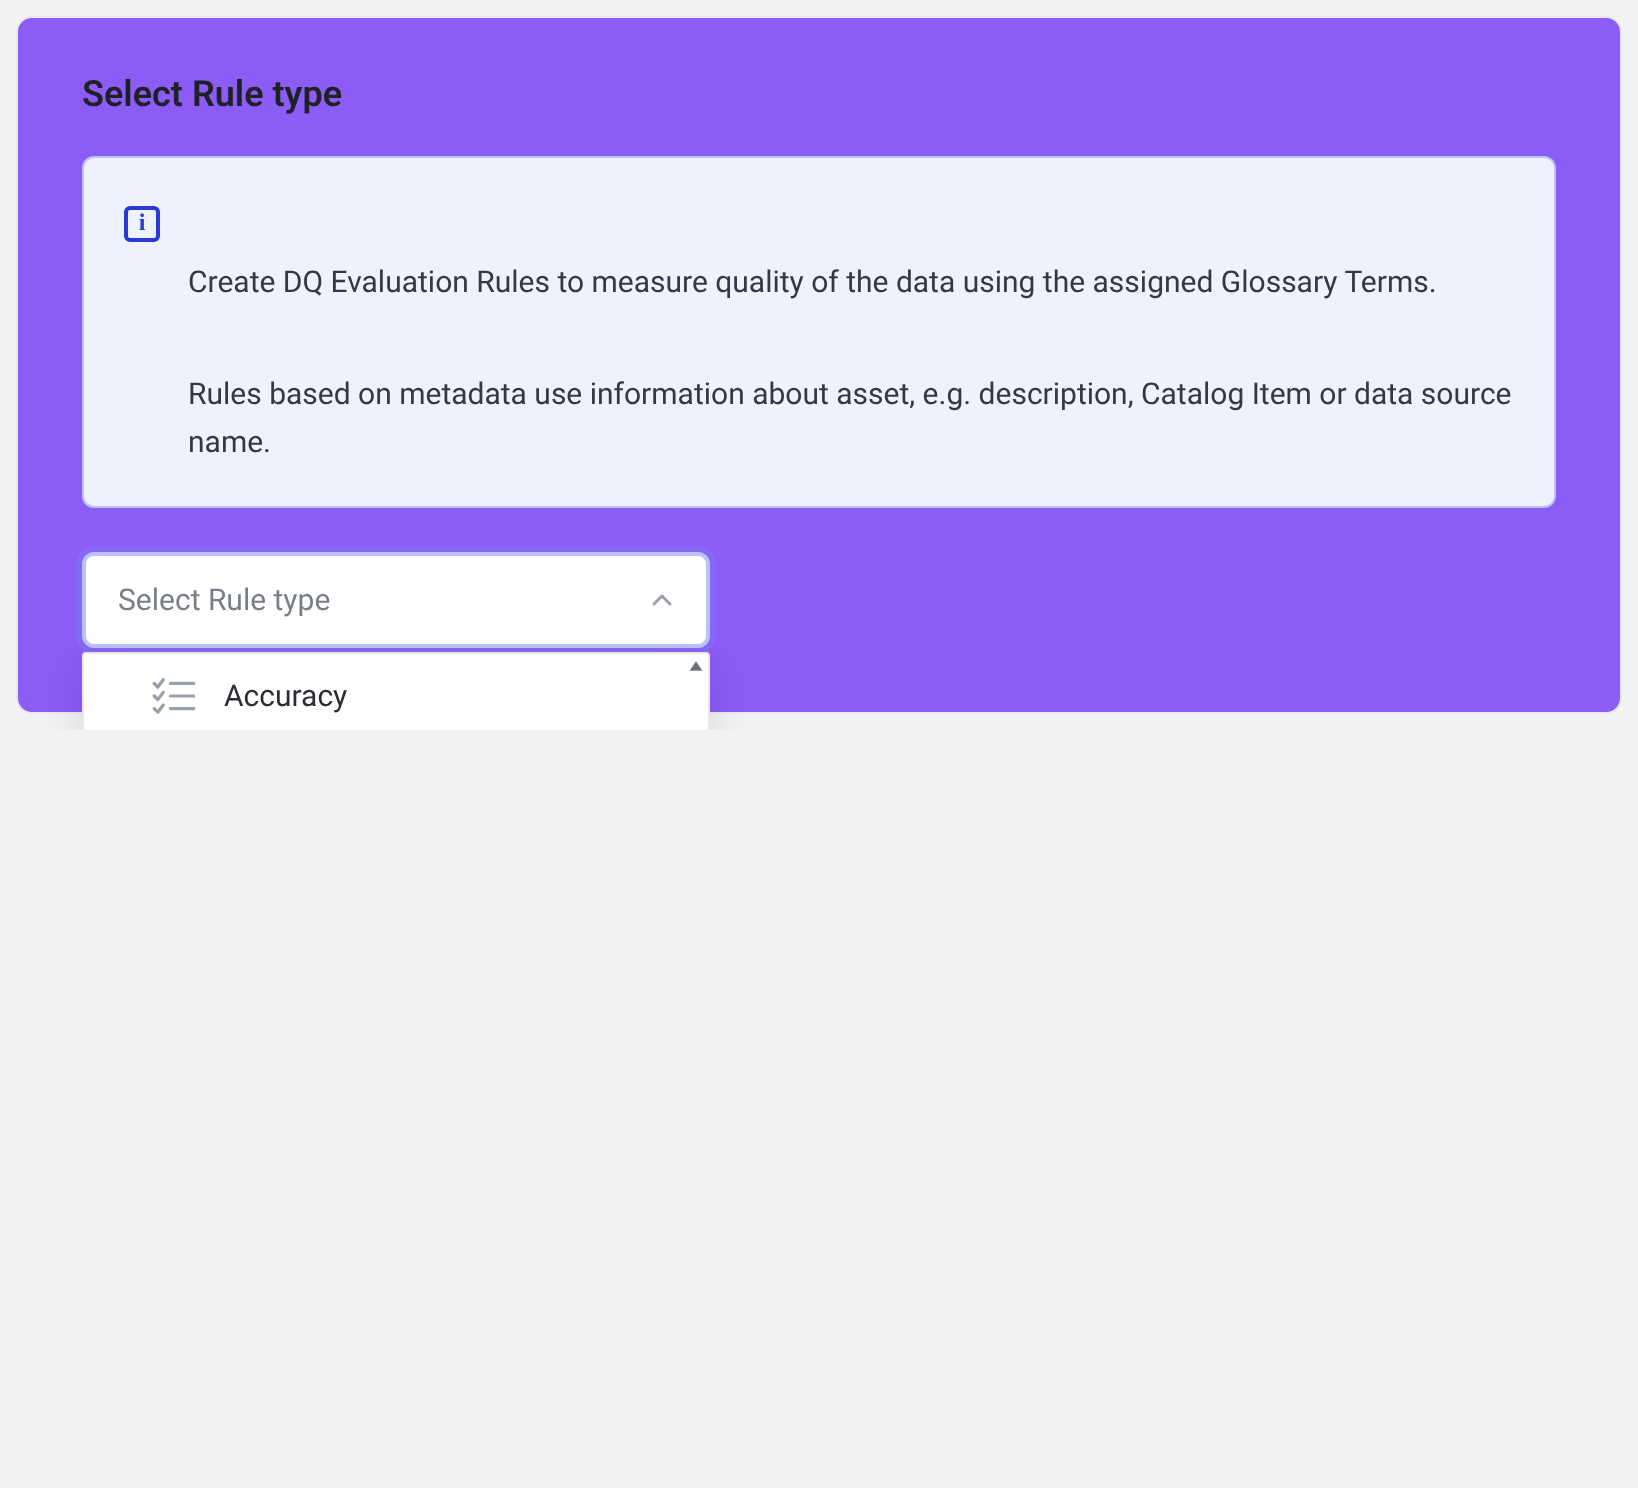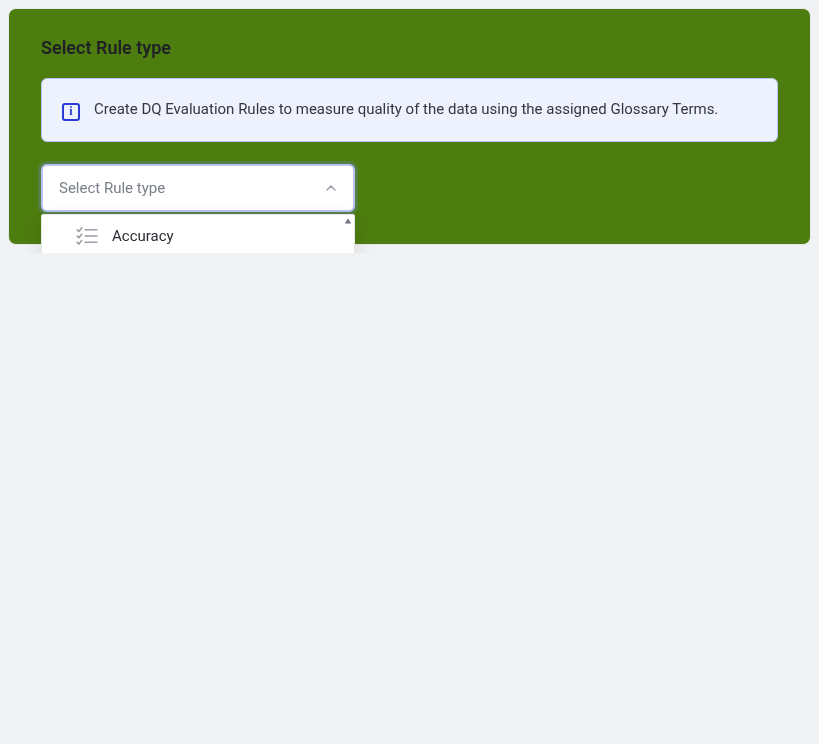--- a/index.html
+++ b/index.html
@@ -4,21 +4,21 @@
   <style>
     * { box-sizing: border-box; margin: 0; padding: 0; }
     body {
       font-family: -apple-system, BlinkMacSystemFont, "Segoe UI", Roboto, "Helvetica Neue", Arial, sans-serif;
       background: #f1f2f4;
       padding: 8px;
       color: #212529;
       width: 819px;
     }
     .card {
-      background: #4d7c0f;
+      background: #8b5cf6;
       border: 1px solid #e6e8eb;
       border-radius: 8px;
       padding: 28px 32px 32px;
       position: relative;
     }
     .page-title {
       font-size: 18px;
       font-weight: 600;
       color: #1f2126;
       margin-bottom: 20px;
@@ -44,21 +44,21 @@
       border: 2px solid #2a3bd4;
       border-radius: 3px;
       display: inline-flex;
       align-items: center;
       justify-content: center;
       color: #2a3bd4;
       font-weight: 700;
       font-size: 12px;
       font-family: Georgia, serif;
     }
-    .info-text p { margin-bottom: 2px; }
+    .info-text p { margin-bottom: 2px; margin-top: 32px; }
     .select-wrap { position: relative; width: 314px; }
     .select-field {
       width: 100%;
       height: 48px;
       border: 2px solid #b9c3f7;
       border-radius: 6px;
       box-shadow: 0 0 0 3px rgba(120,140,240,0.25);
       padding: 0 44px 0 16px;
       background: #fff;
       display: flex;
@@ -134,20 +134,21 @@
 <div class="card">
 
   <h2 class="page-title">Select Rule type</h2>
 
   <div class="info-box">
     <div class="info-icon-wrap">
       <span class="info-icon">i</span>
     </div>
     <div class="info-text">
       <p>Create DQ Evaluation Rules to measure quality of the data using the assigned Glossary Terms.</p>
+      <p>Rules based on metadata use information about asset, e.g. description, Catalog Item or data source name.</p>
     </div>
   </div>
 
   <div class="select-wrap">
     <div class="select-field">
       <span>Select Rule type</span>
       <span class="chevron">
         <svg width="16" height="16" viewBox="0 0 24 24" fill="none" stroke="currentColor" stroke-width="2.2" stroke-linecap="round" stroke-linejoin="round">
             <polyline points="6 15 12 9 18 15"></polyline>
           </svg>

